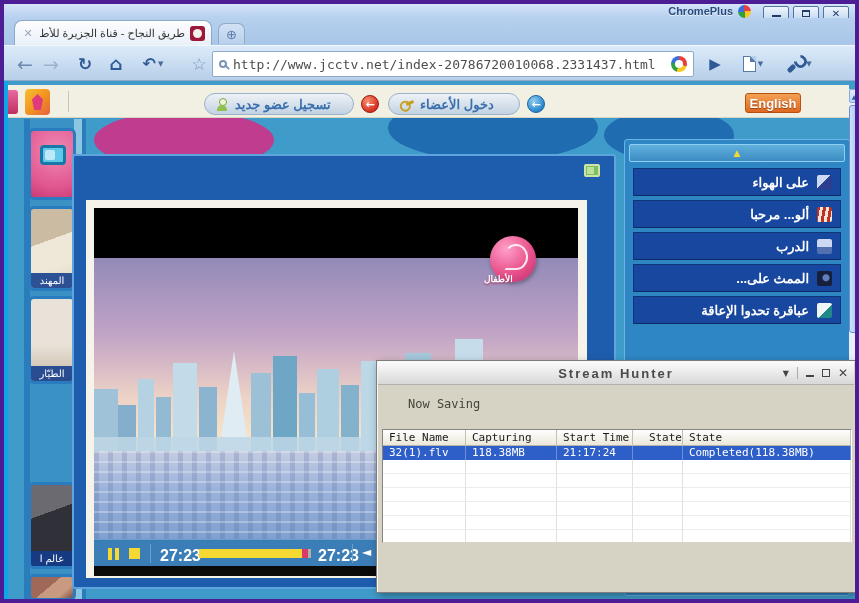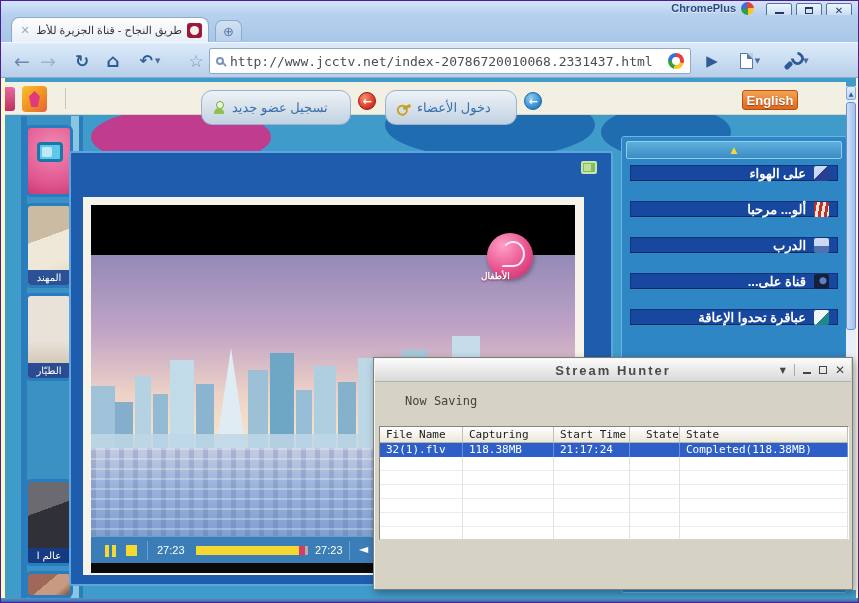--- a/index.html
+++ b/index.html
@@ -1,20 +1,20 @@
 <!DOCTYPE html>
 <html><head>
 <meta charset="utf-8">
 <style>
   * { margin:0; padding:0; box-sizing:border-box; }
   body { font-family:"Liberation Sans", sans-serif; background:#666; }
   .glyph { font-family:"DejaVu Sans", sans-serif; }
 
   .win { position:relative; width:859px; height:603px; margin:0 auto; overflow:hidden;
-         background:#fef9c3; border:1px solid #4c1d95; }
+         background:#0ea5e9; border:4px solid #4c1d95; }
 
   
   .titlebar { position:absolute; left:0; top:0; width:100%; height:14px;
               background:linear-gradient(180deg,#d4e4f8,#b6d0ee); }
   .brand { position:absolute; right:122px; top:1px; font-size:11px; font-weight:bold; color:#2a4a7e;
            text-shadow:0 1px 0 #e8f2fc; }
   .brandlogo { position:absolute; right:104px; top:1px; width:13px; height:13px; border-radius:50%;
                background:conic-gradient(#e84040 0 25%,#f8c820 25% 50%,#30a040 50% 75%,#3870e0 75% 100%); }
   .winbtn { position:absolute; top:2px; width:26px; height:15px; border:1px solid #51749e; border-radius:2px;
             background:linear-gradient(180deg,#eef5fc,#c2d8f0); display:flex; align-items:center; justify-content:center;
@@ -68,23 +68,23 @@
 
   .headerband { position:absolute; left:0; top:4px; width:841px; height:33px; background:#f2f0e3;
                 border-bottom:1px solid #d8d5c2; z-index:5; }
   .sitelogo1 { position:absolute; left:0; top:5px; width:10px; height:24px; background:linear-gradient(180deg,#e86aa0,#c03060);
                border-radius:0 3px 3px 0; }
   .sitelogo2 { position:absolute; left:17px; top:4px; width:25px; height:26px; border-radius:4px;
                background:linear-gradient(135deg,#f8c030,#f09020 55%,#e86040); position:absolute; overflow:hidden; }
   .sitelogo2::after { content:""; position:absolute; left:7px; top:5px; width:11px; height:16px;
                       background:#e03a7c; clip-path:polygon(50% 0,100% 35%,80% 100%,20% 100%,0 35%); }
   .hsep { position:absolute; left:60px; top:6px; width:1px; height:21px; background:#c8c5b2; }
-  .pillbtn { position:absolute; top:8px; height:35px; border:1px solid #9ab2cc; border-radius:11px;
+  .pillbtn { position:absolute; top:8px; height:22px; border:1px solid #9ab2cc; border-radius:11px;
              background:linear-gradient(180deg,#eef2f6,#c2d2e2); display:flex; align-items:center; gap:6px;
-             padding:0 10px; font-size:13px; font-weight:normal; color:#3a6fae; direction:ltr; }
+             padding:0 10px; font-size:13px; font-weight:bold; color:#3a6fae; direction:ltr; }
   .pilltxt { direction:rtl; }
   .person { width:14px; height:13px; position:relative; }
   .person::before { content:""; position:absolute; left:4px; top:0; width:6px; height:6px; border-radius:50%;
                     background:#eef6da; border:1px solid #78a838; }
   .person::after { content:""; position:absolute; left:2px; bottom:0; width:10px; height:6px;
                    background:#90c050; border-radius:5px 5px 0 0; }
   .key { width:15px; height:14px; position:relative; transform:rotate(-25deg); }
   .key::before { content:""; position:absolute; left:0; top:3px; width:7px; height:7px;
                  border:2px solid #c8a020; border-radius:50%; }
   .key::after { content:""; position:absolute; left:7px; top:6px; width:8px; height:3px; background:#c8a020; }
@@ -146,35 +146,35 @@
              border:2px solid rgba(255,255,255,.85); border-radius:50% 50% 50% 10%; border-left-color:transparent; }
   .jcctxt { position:absolute; left:-6px; bottom:-2px; color:#fff; font-size:9px; font-weight:bold;
             direction:rtl; text-shadow:0 1px 2px #a02050; }
 
   .controls { position:absolute; left:8px; top:339px; width:484px; height:27px; background:#3b7db6;
               border-top:1px solid #6aa0cc; }
   .pause { position:absolute; left:14px; top:8px; width:11px; height:12px;
            border-left:4px solid #f5d832; border-right:4px solid #f5d832; }
   .stopb { position:absolute; left:35px; top:8px; width:11px; height:11px; background:#f5d832; }
   .cdiv { position:absolute; top:4px; width:1px; height:19px; background:#6aa0cc; }
-  .ctime { position:absolute; top:7px; color:#fff; font-size:11px; }
+  .ctime { position:absolute; top:7px; color:#fff; font-size:16px;font-weight:bold; }
   .track { position:absolute; left:105px; top:9px; width:112px; height:9px; background:#b0b0a8; display:flex; }
   .tfill { height:100%; background:#f5d832; }
   .tred  { height:100%; background:#d83a6a; }
   .spk { position:absolute; left:268px; top:5px; color:#fff; font-size:12px; }
   .blackstrip { position:absolute; left:8px; top:366px; width:484px; height:10px; background:#0a0a0a; }
 
   
   .sidebar { position:absolute; left:616px; top:58px; width:226px; height:457px; background:#2e86c4;
              border:1px solid #6cb4e4; border-radius:3px; }
   .collapsebar { position:absolute; left:4px; top:4px; width:216px; height:18px; border:1px solid #8fd0f0;
                  border-radius:2px; background:linear-gradient(180deg,#5fb0dc,#3c8cc4);
                  display:flex; align-items:center; justify-content:center; color:#f5d832; font-size:9px; }
   .menu { position:absolute; left:8px; top:28px; width:208px; }
-  .mitem { height:16px; margin-bottom:20px; background:#17479e; border:1px solid #0f3578; border-bottom-color:#0b2a60;
+  .mitem { height:28px; margin-bottom:4px; background:#17479e; border:1px solid #0f3578; border-bottom-color:#0b2a60;
            display:flex; align-items:center; direction:rtl; gap:8px; padding:0 8px; color:#fff;
            font-size:13px; font-weight:bold; }
   .micon { width:15px; height:15px; border-radius:2px; flex:0 0 auto; }
   .ic0 { background:linear-gradient(135deg,#cdd9f2 0 45%,#2a3f8f 45%); }
   .ic1 { background:repeating-linear-gradient(100deg,#c03024 0 3px,#f0e6da 3px 6px); }
   .ic2 { background:linear-gradient(45deg,#f5f2ea 38%,#e08020 38% 62%,#f5f2ea 62%); }
   .ic3 { background:linear-gradient(180deg,#cdd9f2 0 50%,#5070b0 50%); }
   .ic4 { background:radial-gradient(circle at 60% 45%,#6080c0 0 3px,#16203c 4px); }
   .ic5 { background:linear-gradient(135deg,#f0f5f5 0 55%,#208888 55%); }
 
@@ -374,21 +374,21 @@
         <div class="mitem">
             <span class="micon ic1"></span>
             <span>ألو... مرحبا</span>
           </div>
         <div class="mitem">
             <span class="micon ic3"></span>
             <span>الدرب</span>
           </div>
         <div class="mitem">
             <span class="micon ic4"></span>
-            <span>قناة على...</span>
+            <span>الممث على...</span>
           </div>
         <div class="mitem">
             <span class="micon ic5"></span>
             <span>عباقرة تحدوا الإعاقة</span>
           </div>
       </div>
     </div>
 
     <div class="scroll">
       <span class="sbtn glyph" style="top:0;">▲</span>

